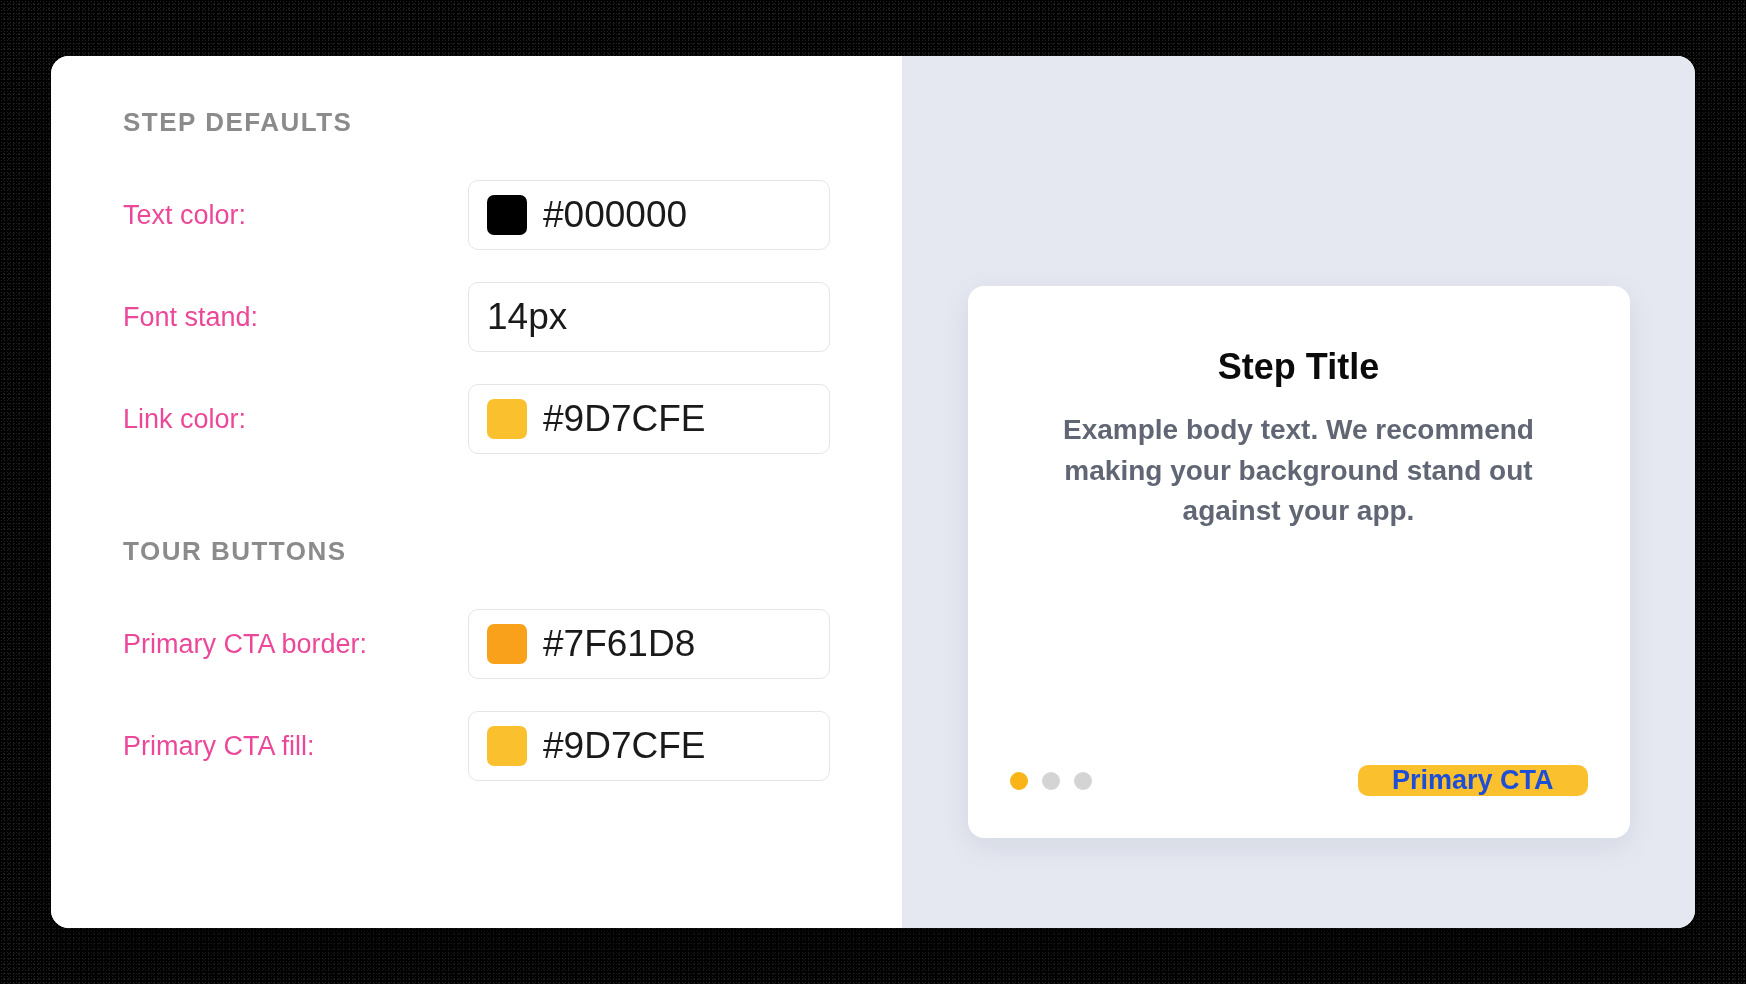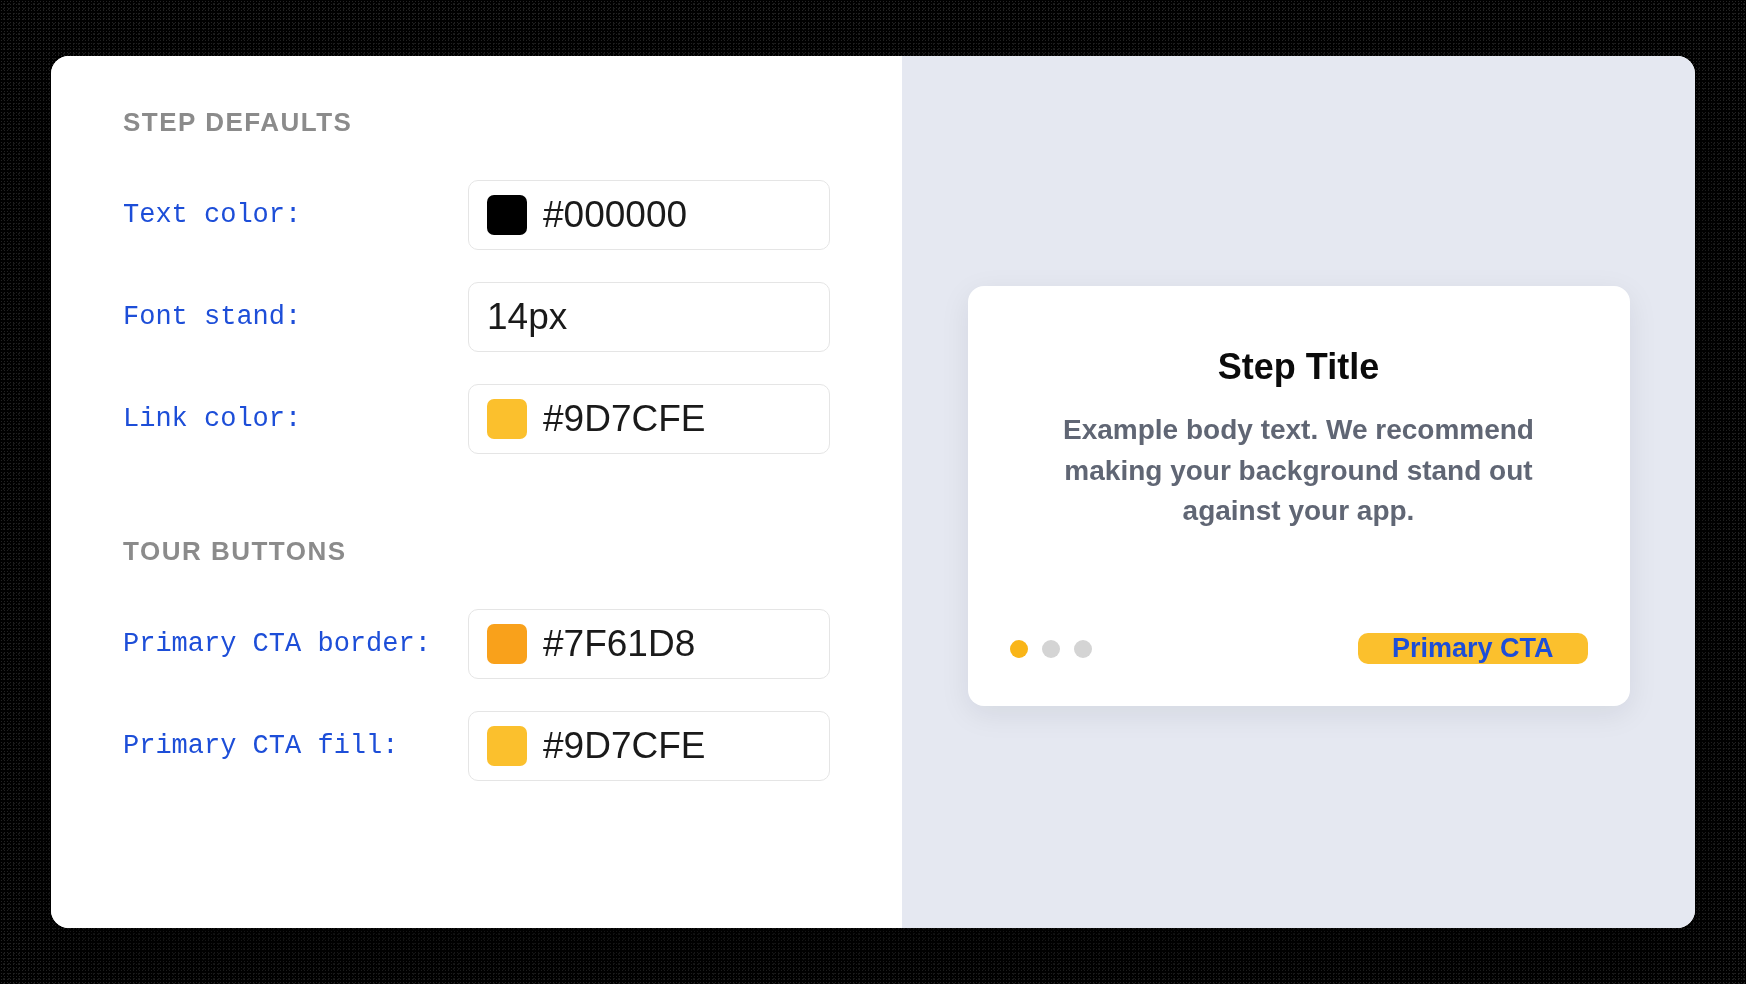--- a/index.html
+++ b/index.html
@@ -76,22 +76,21 @@
     .field-row {
       display: flex;
       align-items: center;
       margin-bottom: 32px;
     }
 
     .field-label {
       width: 350px;
       font-size: 27px;
       font-weight: 500;
-      color: #1d4ed8;
-      font-family: Liberation Mono, monospace;
+      color: #ec4899;
     }
 
     .field-input {
       flex: 0 0 362px;
       height: 70px;
       border: 1.5px solid #e5e5e5;
       border-radius: 10px;
       display: flex;
       align-items: center;
       padding: 0 18px;
@@ -113,21 +112,21 @@
       font-variant-ligatures: none;
     }
 
     .section-gap {
       height: 50px;
     }
 
     
     .preview-card {
       width: 662px;
-      height: 420px;
+      height: 552px;
       background: #fff;
       border-radius: 16px;
       padding: 60px 42px 42px 42px;
       box-shadow: 0 8px 30px rgba(15, 23, 42, 0.08);
       display: flex;
       flex-direction: column;
     }
 
     .preview-title {
       font-size: 36px;

